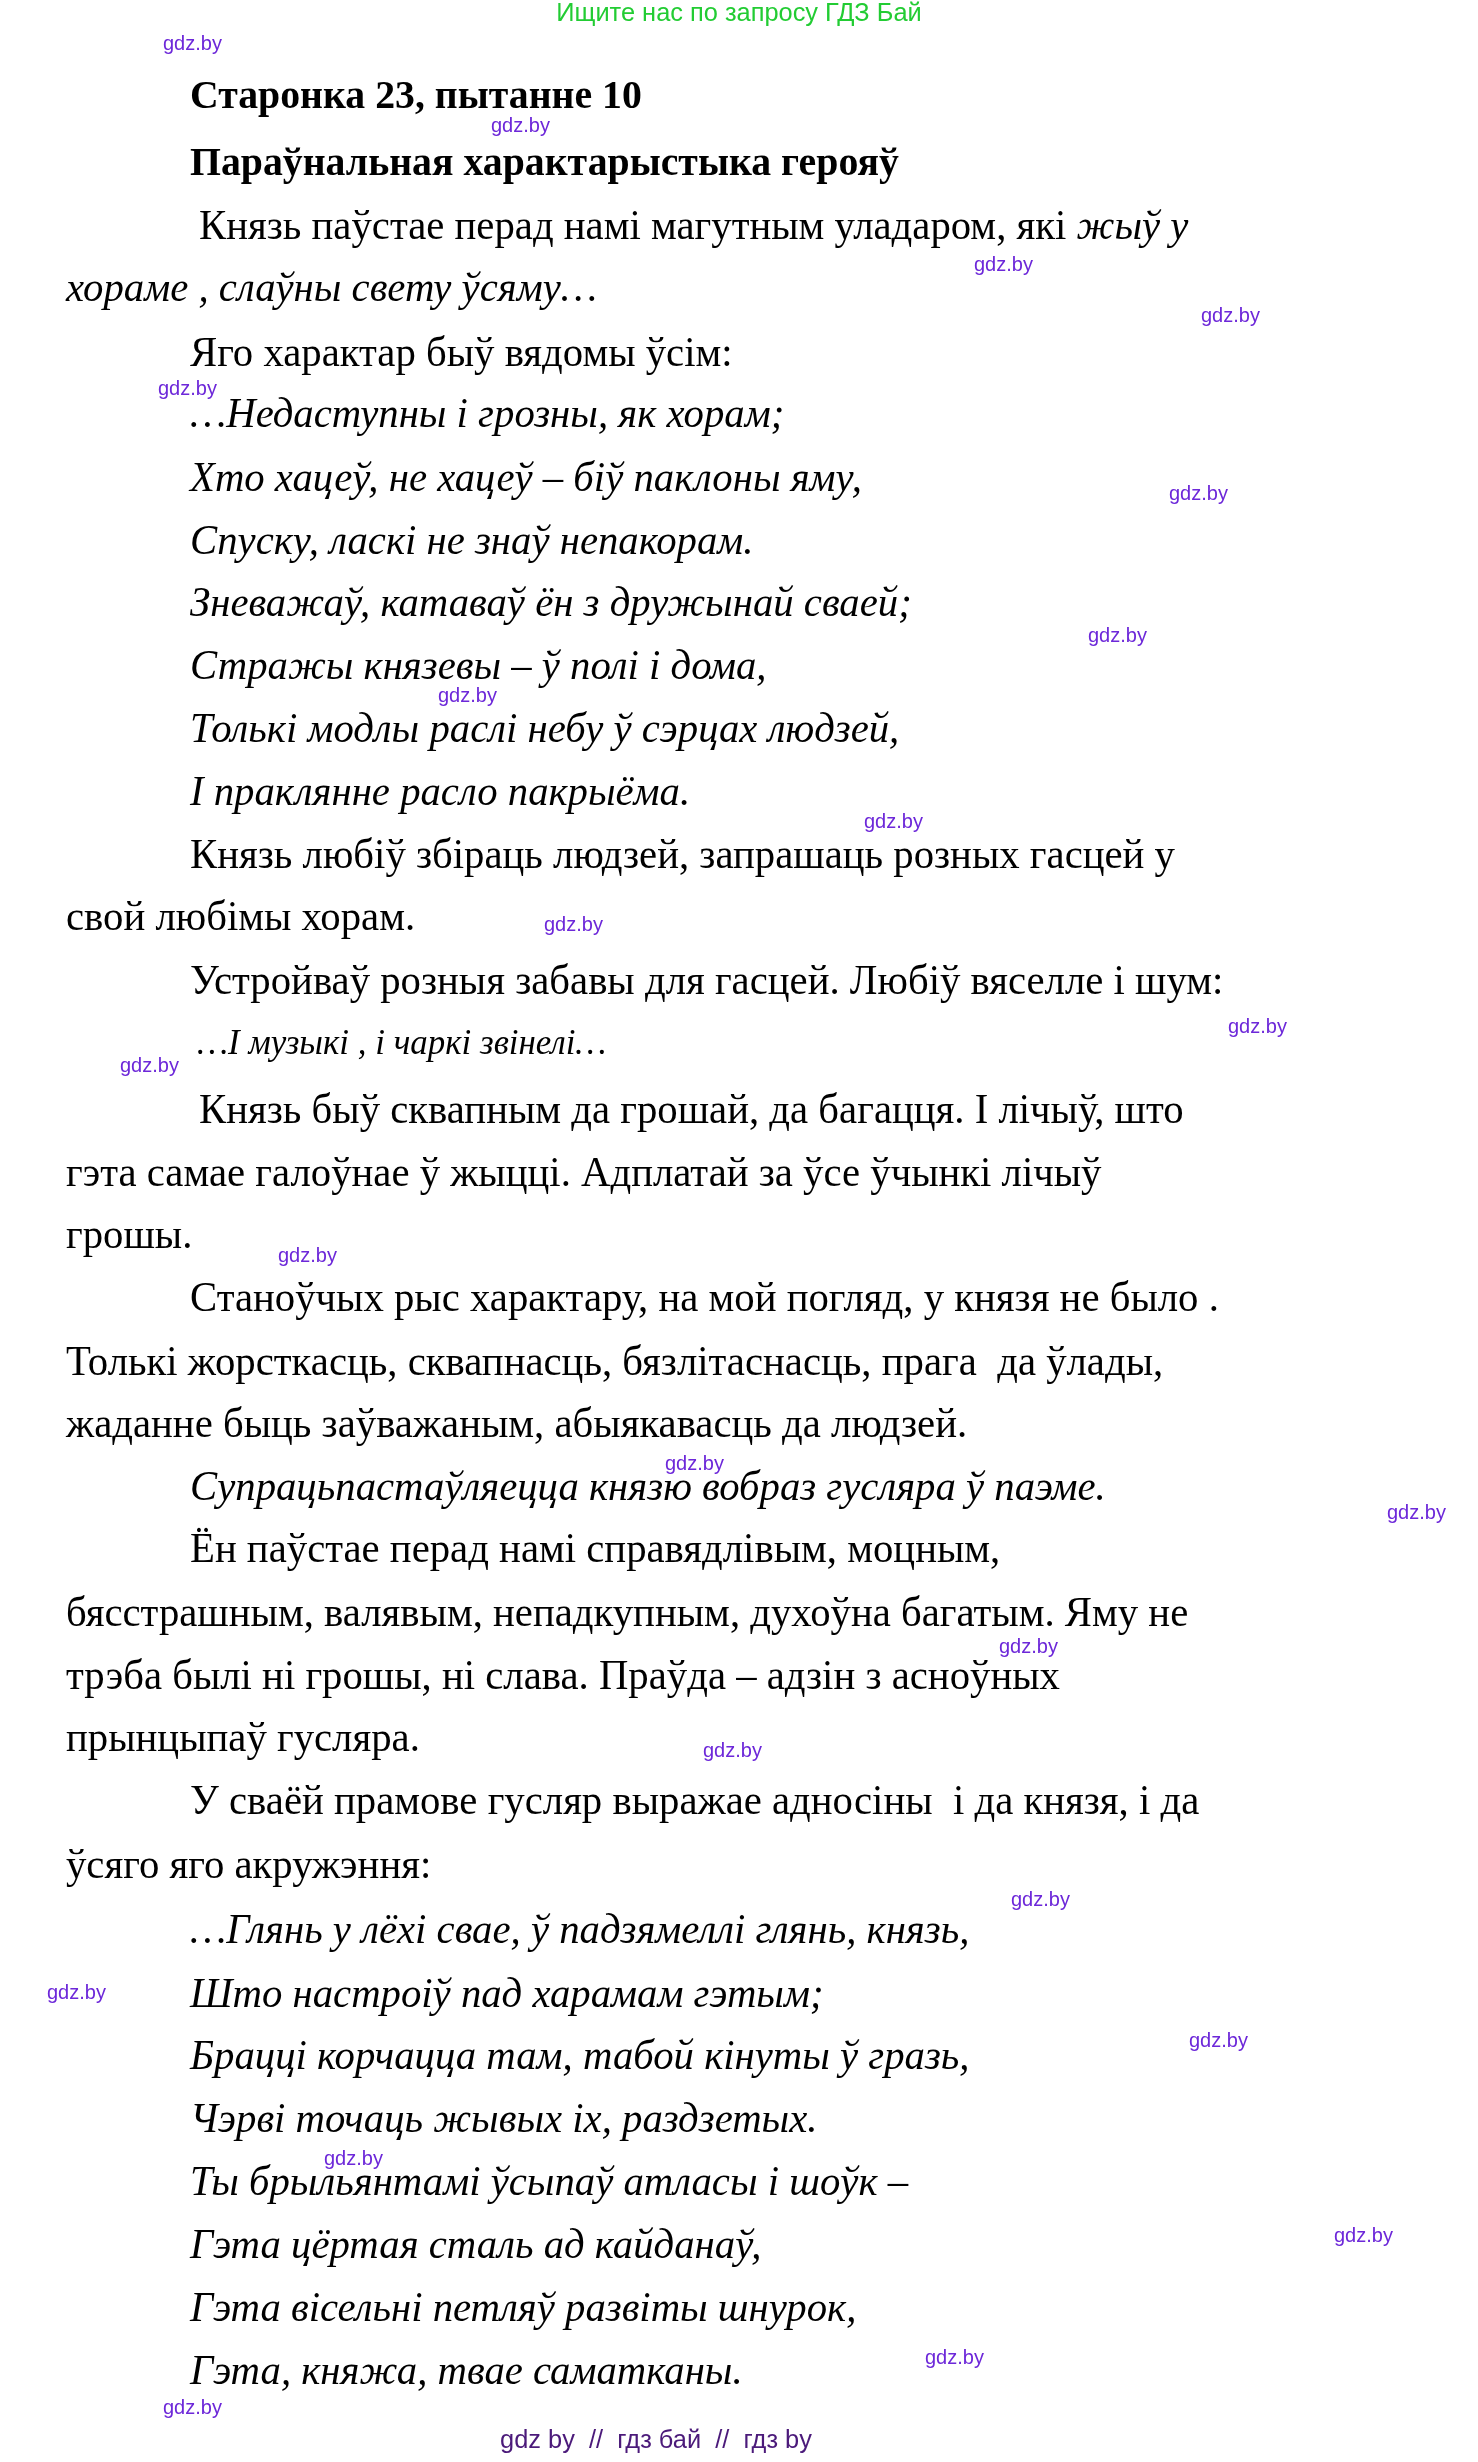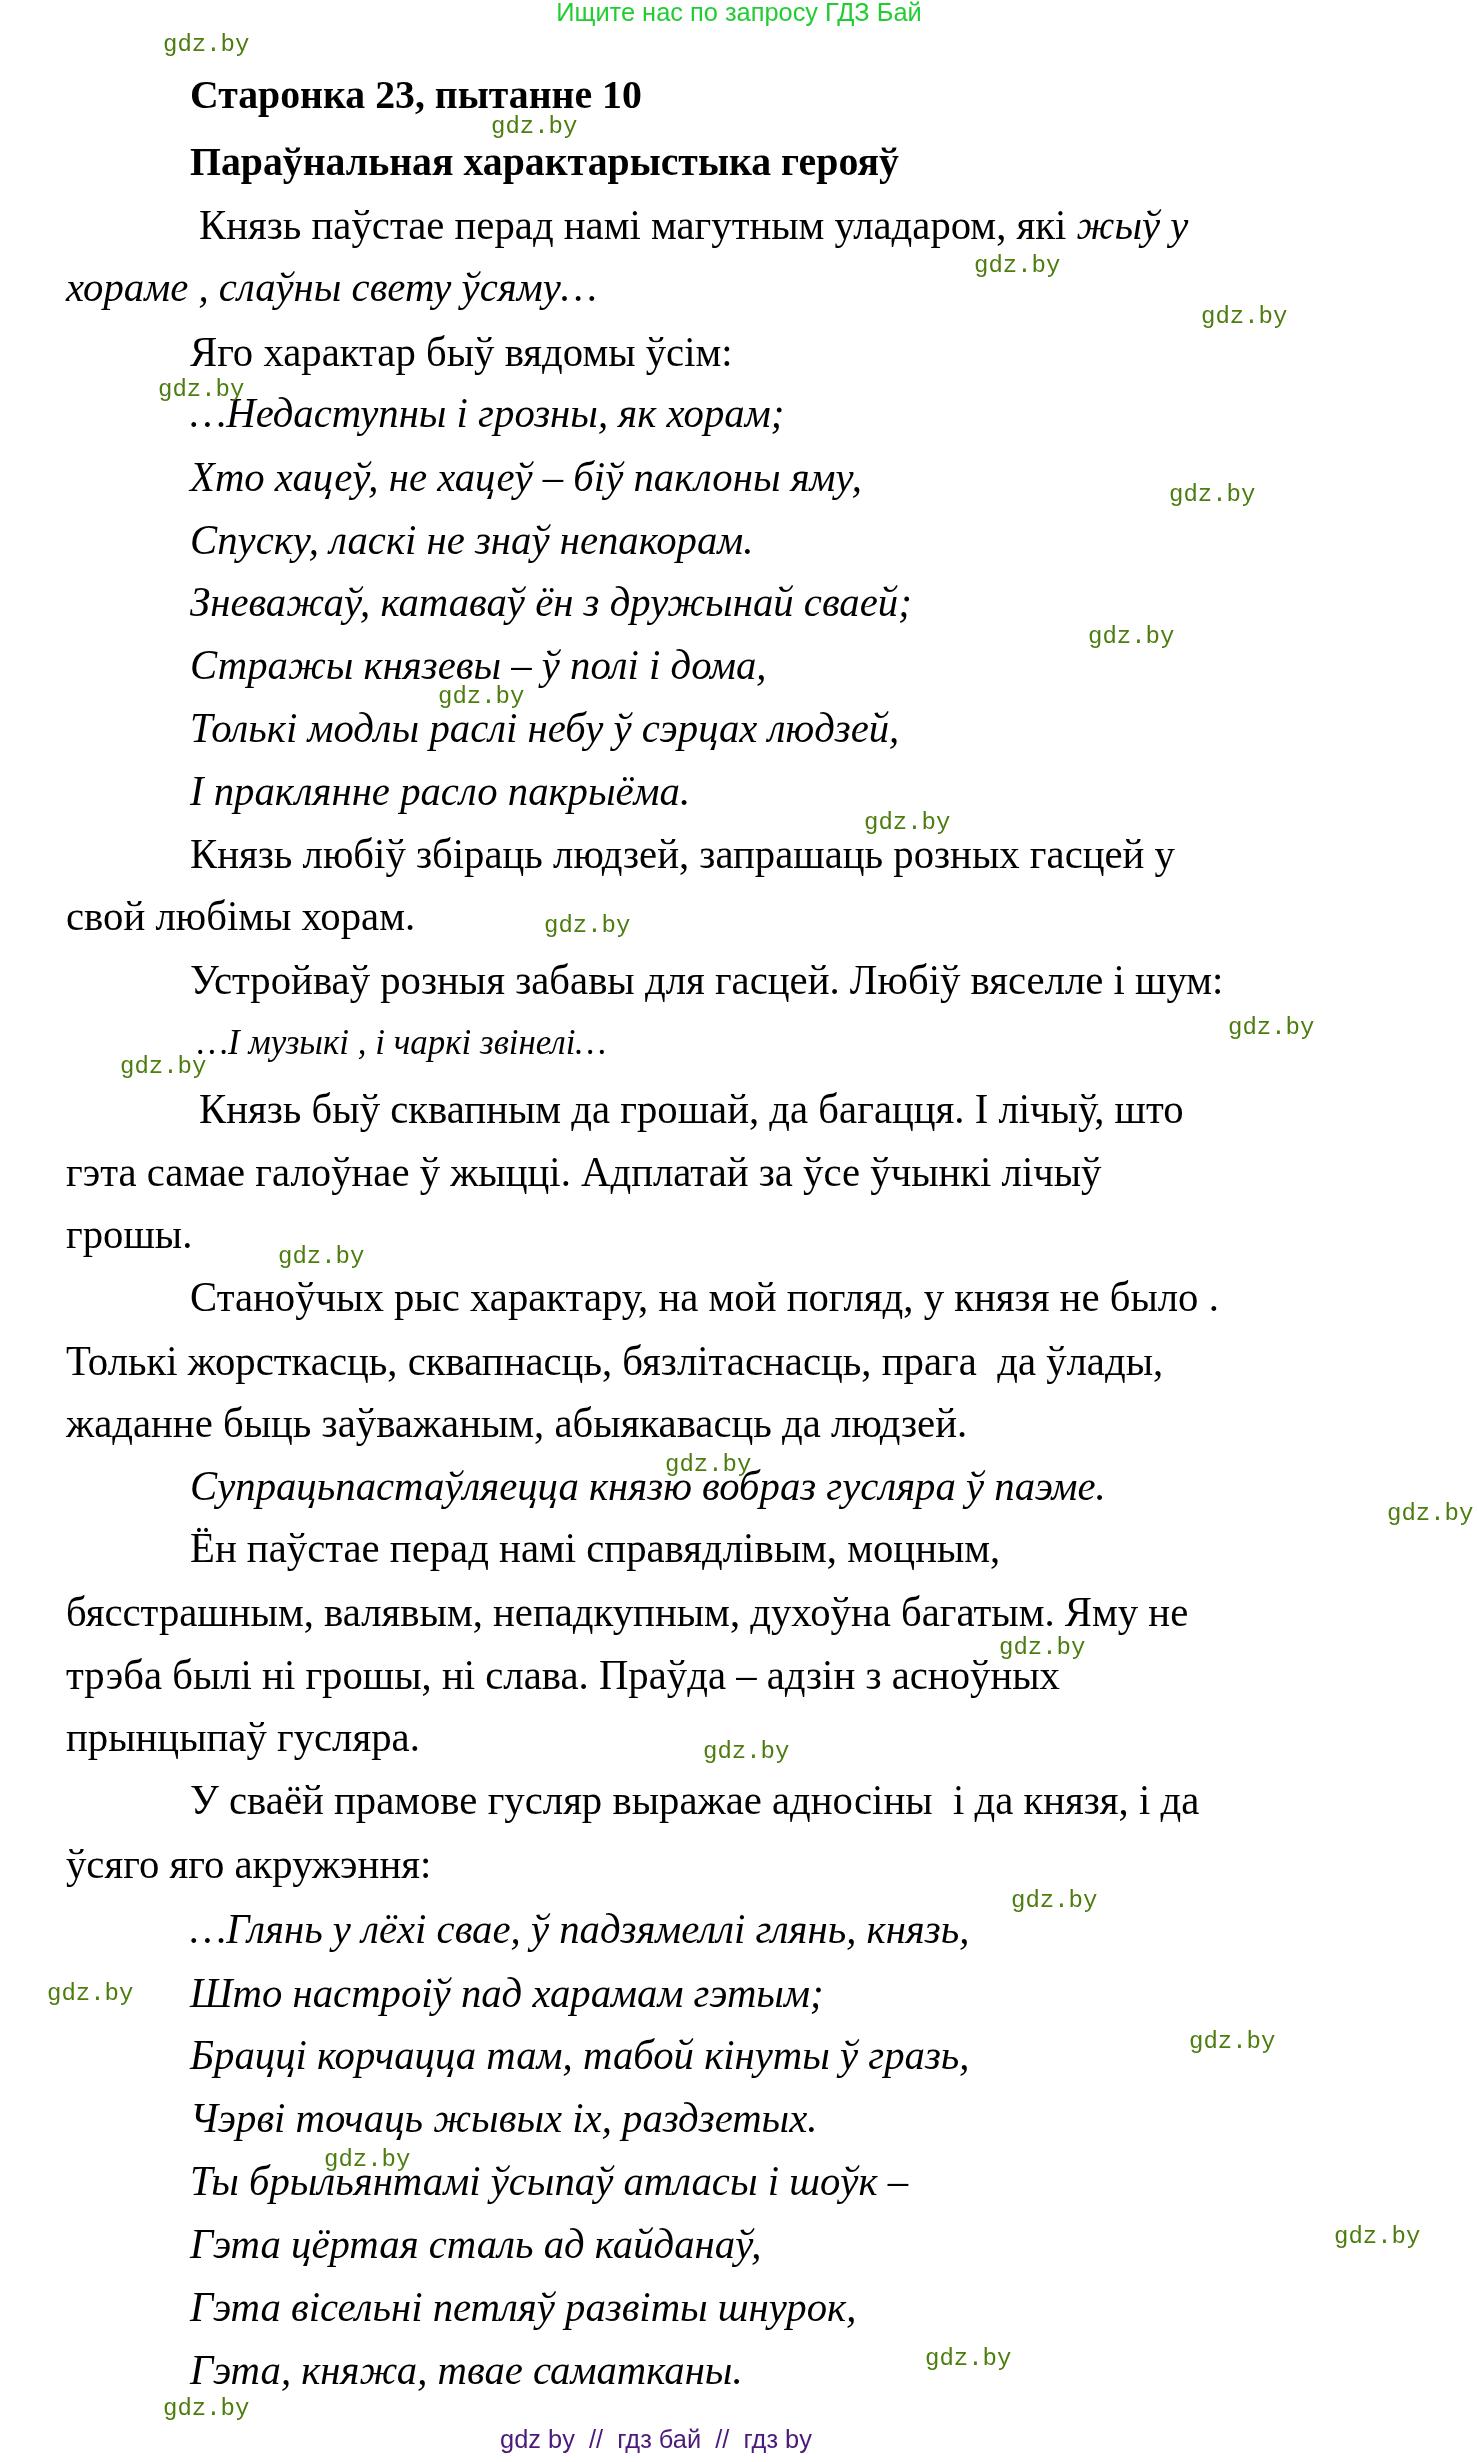--- a/index.html
+++ b/index.html
@@ -6,21 +6,21 @@
   body { width:1478px; height:2462px; position:relative; overflow:hidden; }
   .banner-top { position:absolute; left:0; width:1478px; top:-1.6px; text-align:center;
     font-family:"Liberation Sans", sans-serif; font-size:25.4px; color:#22cc33; }
   .banner-bottom { position:absolute; left:0; width:1312px; top:2425px; text-align:center;
     font-family:"Liberation Sans", sans-serif; font-size:25.4px; color:#4b1a7a; white-space:pre; }
   .line { position:absolute; white-space:pre; font-family:"Liberation Serif", serif;
     font-size:42px; color:#000; line-height:1; transform:scaleX(0.97); transform-origin:left; }
   .line.title { font-weight:bold; font-size:41px; }
   .line.it { font-style:italic; }
   .it-span { font-style:italic; }
-  .wm { position:absolute; font-family:Liberation Mono, monospace; font-size:24px; color:#4d7c0f; white-space:pre; line-height:1; }
+  .wm { position:absolute; font-family:Liberation Sans, sans-serif; font-size:20px; color:#6d28d9; white-space:pre; line-height:1; }
 </style>
 </head>
 <body>
 
 <div class="banner-top">Ищите нас по запросу ГДЗ Бай</div>
 
 <div class="line title" style="left:190px; top:74px;">Старонка 23, пытанне 10</div>
 <div class="line title" style="left:190px; top:141px;">Параўнальная характарыстыка герояў</div>
 
 <div class="line" style="left:199px; top:204px;"><span>Князь паўстае перад намі магутным уладаром, які </span><span class="it-span">жыў у</span></div>

